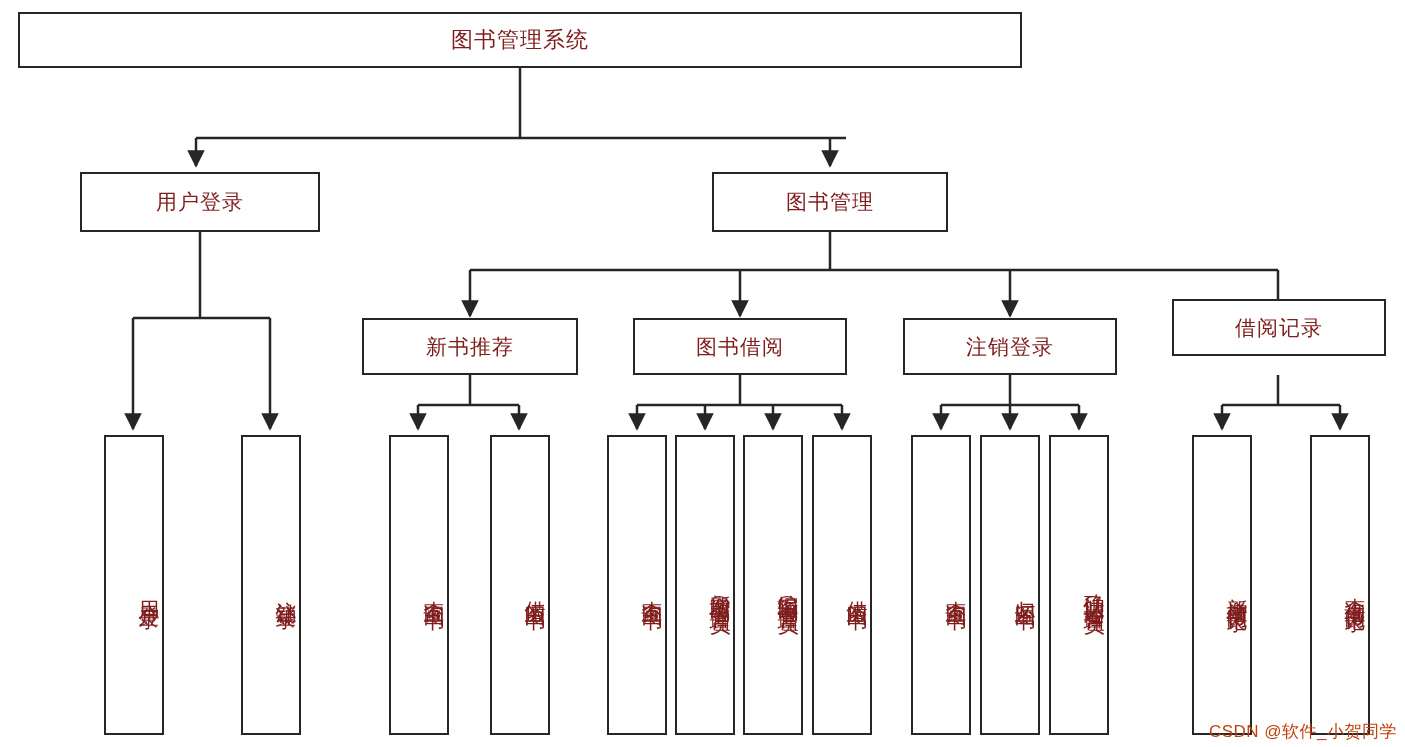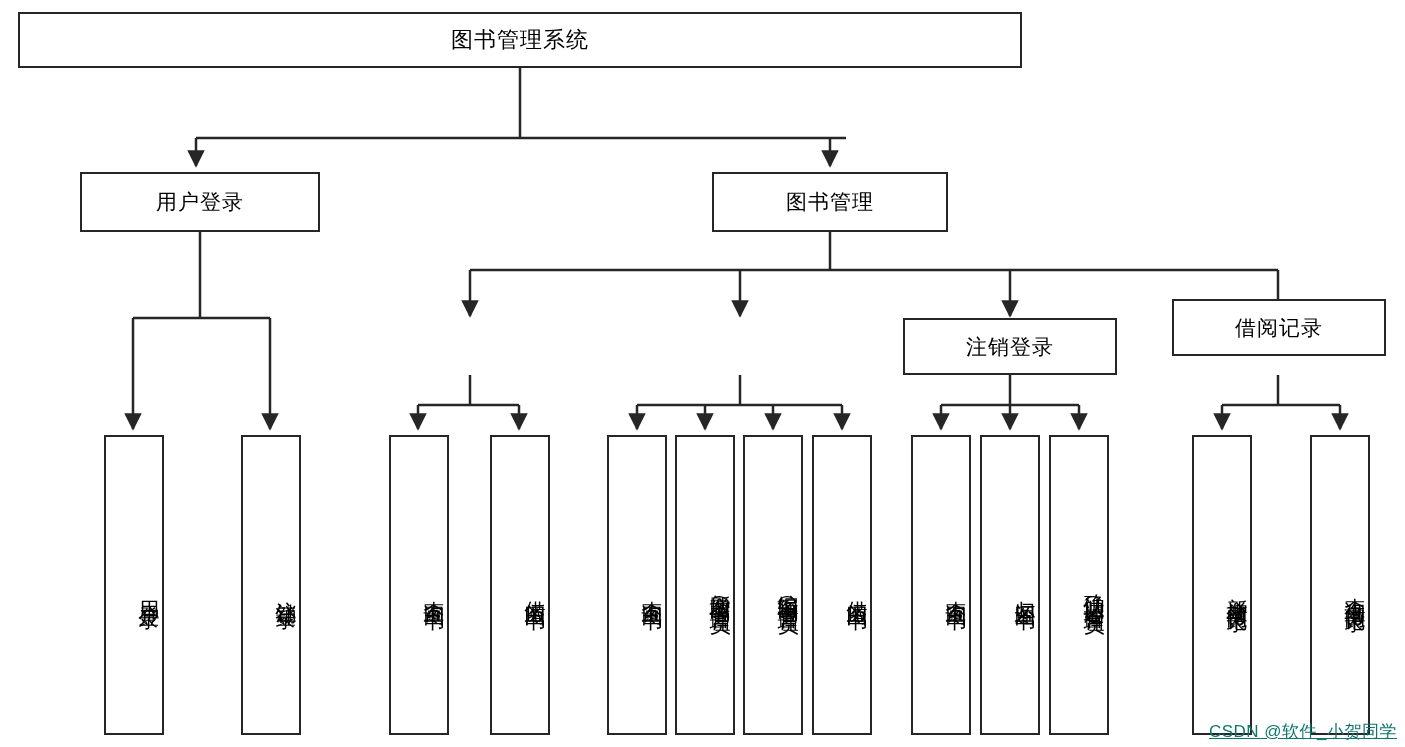--- a/index.html
+++ b/index.html
@@ -27,21 +27,21 @@
     height: 747px;
   }
   .node {
     position: absolute;
     box-sizing: border-box;
     border: 2px solid #262626;
     background: #ffffff;
     display: flex;
     align-items: center;
     justify-content: center;
-    color: #000000;
+    color: #7f1d1d;
   }
   .node.horiz {
     font-size: 21px;
     letter-spacing: 1px;
     line-height: 1.2;
   }
   .node.vert {
     writing-mode: vertical-rl;
     text-orientation: upright;
     font-size: 21px;
@@ -58,25 +58,24 @@
   }
   #title-node {
     font-size: 22px;
     letter-spacing: 1px;
   }
   .watermark {
     position: absolute;
     right: 8px;
     bottom: 4px;
     font-size: 17px;
-    color: #0f766e;
+    color: #c2410c;
     letter-spacing: 0.5px;
     white-space: nowrap;
     pointer-events: none;
-    text-decoration: underline;
   }
 </style>
 </head>
 <body>
 
 <div id="diagram-root">
 
   <svg class="edges" viewBox="0 0 1405 747">
     <defs>
       <marker id="arrow" viewBox="0 0 10 10" refX="9" refY="5" markerWidth="7" markerHeight="7" orient="auto-start-reverse">
@@ -132,21 +131,27 @@
   </div>
 
   <div class="node horiz" style="left:80px; top:172px; width:240px; height:60px;">
     <span>用户登录</span>
   </div>
 
   <div class="node horiz" style="left:712px; top:172px; width:236px; height:60px;text-align:right;">
     <span>图书管理</span>
   </div>
 
-
+  <div class="node horiz" style="left:362px; top:318px; width:216px; height:57px;">
+    <span>新书推荐</span>
+  </div>
+
+  <div class="node horiz" style="left:633px; top:318px; width:214px; height:57px;">
+    <span>图书借阅</span>
+  </div>
 
   <div class="node horiz" style="left:903px; top:318px; width:214px; height:57px;">
     <span>注销登录</span>
   </div>
 
   <div class="node horiz" style="left:1172px; top:299px; width:214px; height:57px;">
     <span>借阅记录</span>
   </div>
 
   <div class="node vert" style="left:104px; top:435px; width:60px; height:300px;">

